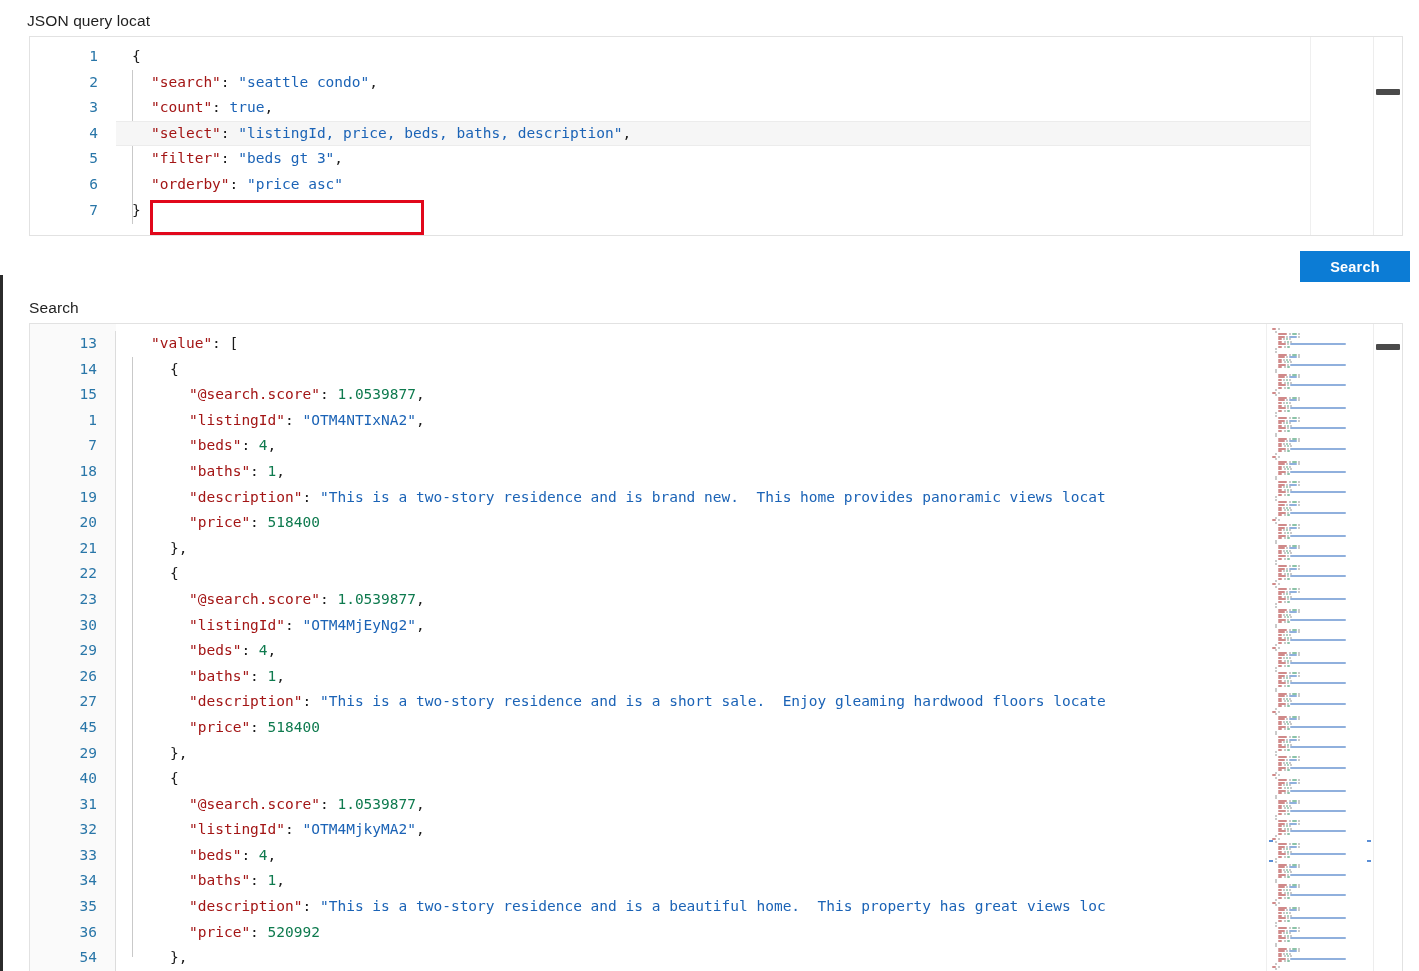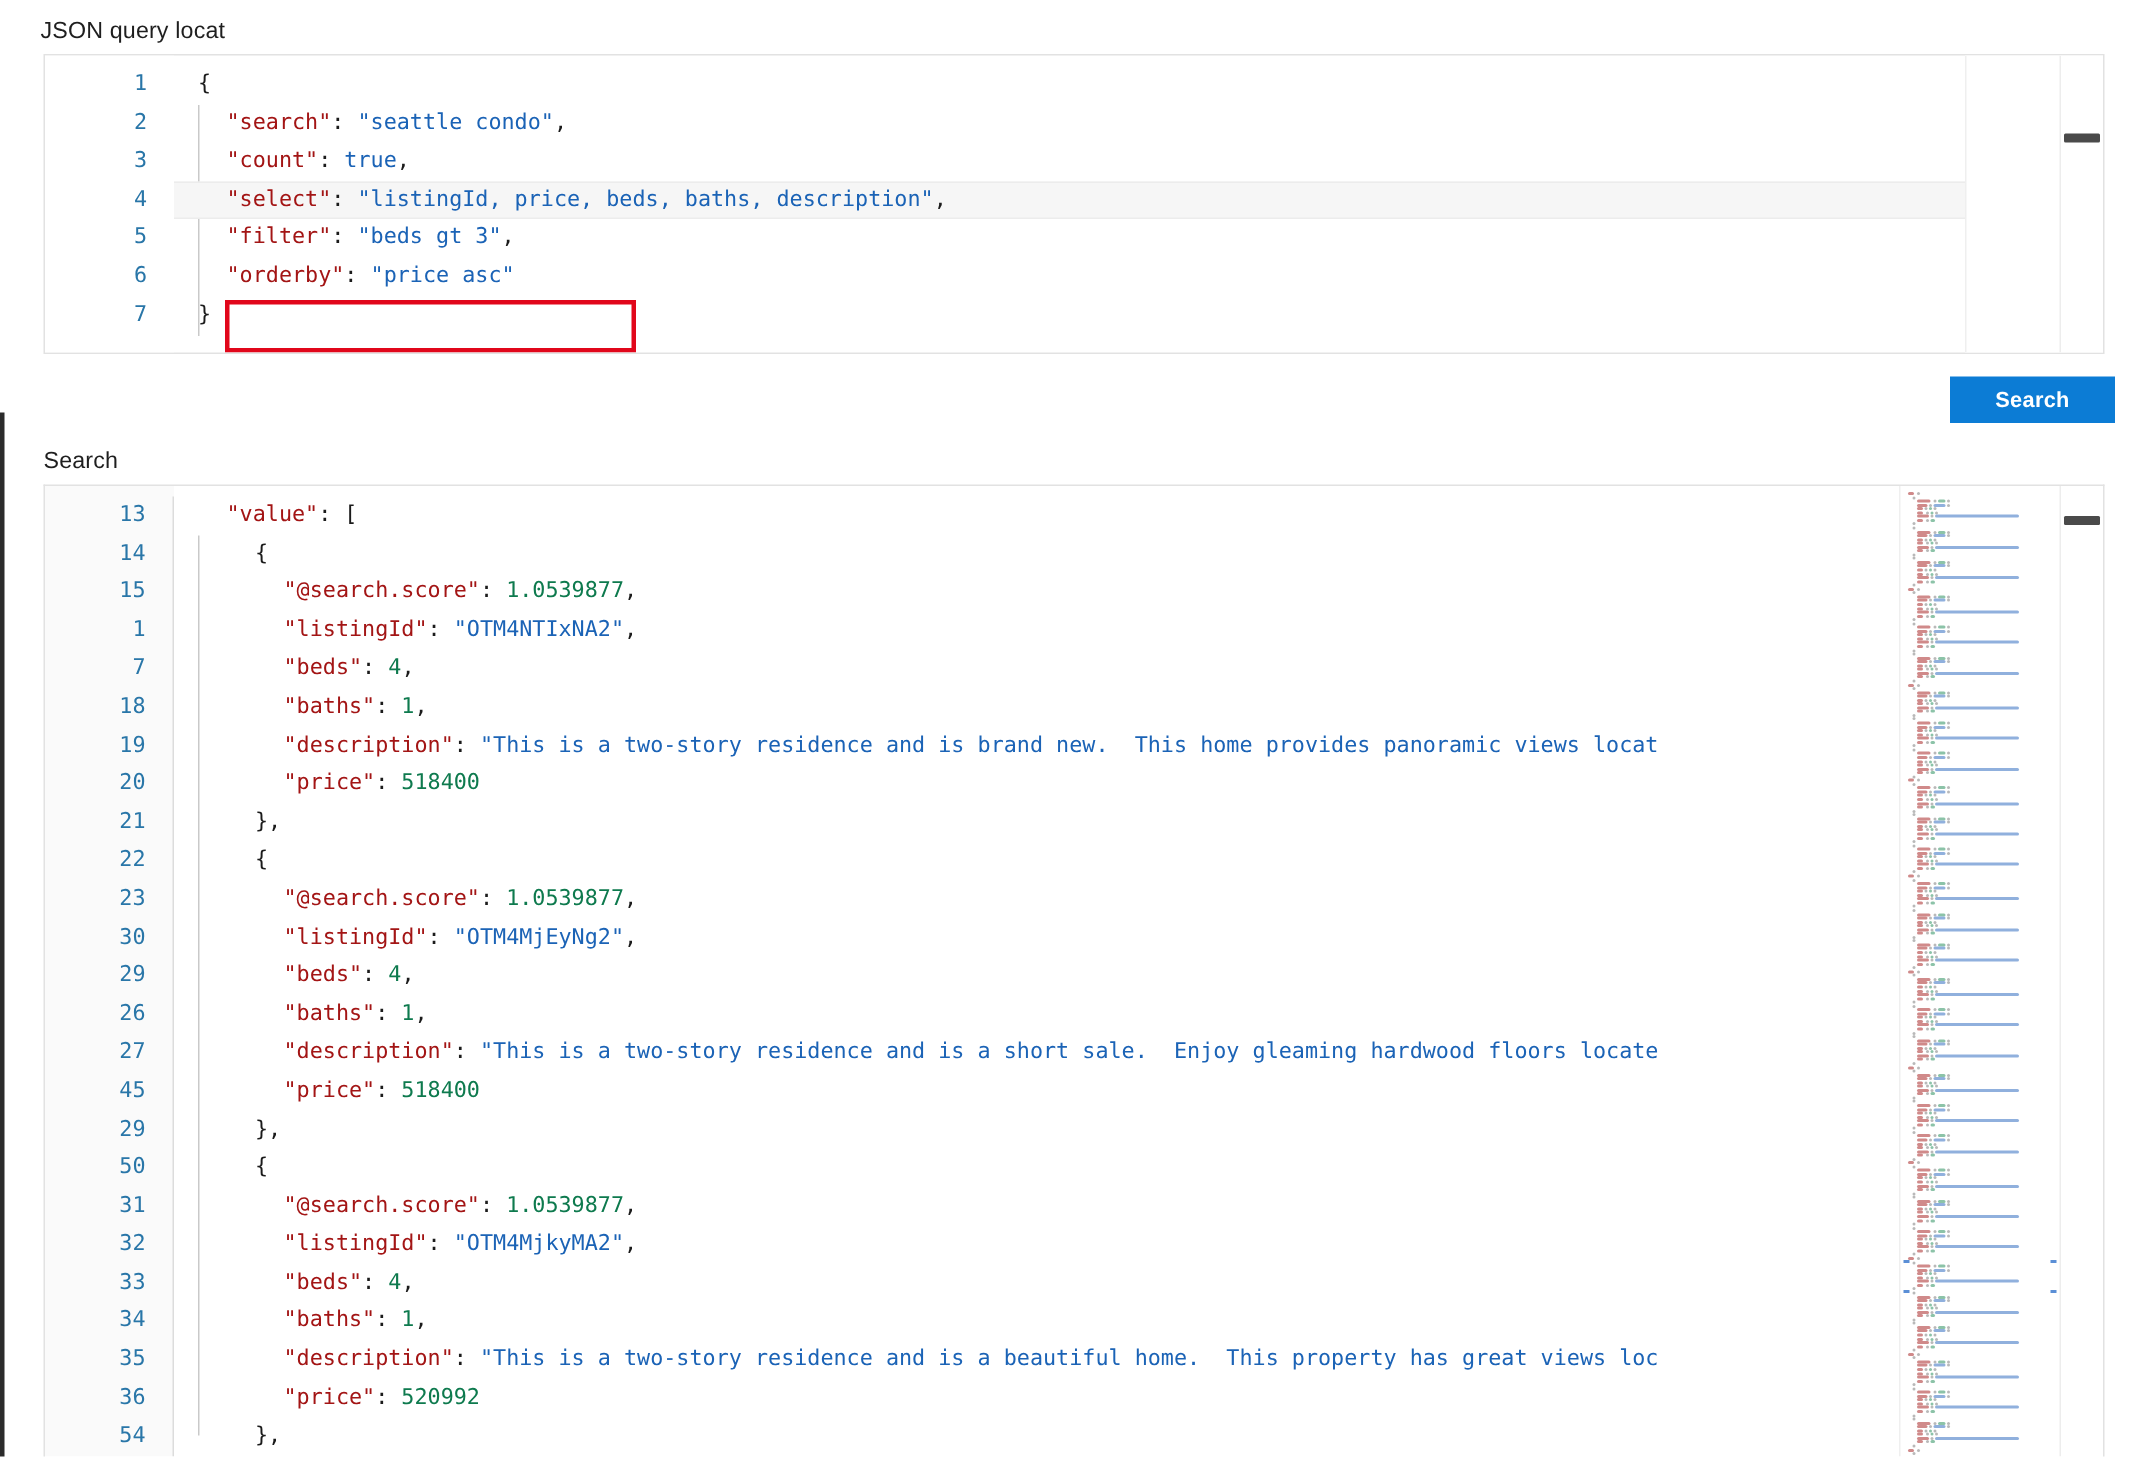--- a/index.html
+++ b/index.html
@@ -257,21 +257,21 @@
           <div class="ln">20</div>
           <div class="ln">21</div>
           <div class="ln">22</div>
           <div class="ln">23</div>
           <div class="ln">30</div>
           <div class="ln">29</div>
           <div class="ln">26</div>
           <div class="ln">27</div>
           <div class="ln">45</div>
           <div class="ln">29</div>
-          <div class="ln">50</div>
+          <div class="ln">40</div>
           <div class="ln">31</div>
           <div class="ln">32</div>
           <div class="ln">33</div>
           <div class="ln">34</div>
           <div class="ln">35</div>
           <div class="ln">36</div>
           <div class="ln">54</div>
         </div>
     </div>
     <div class="code-area">

